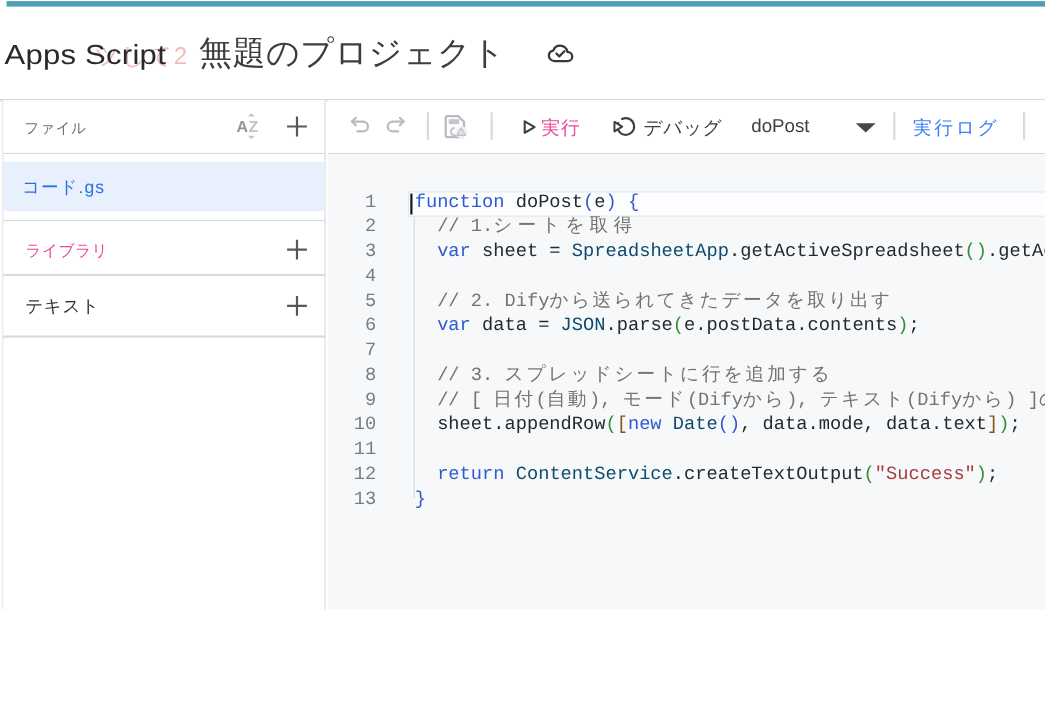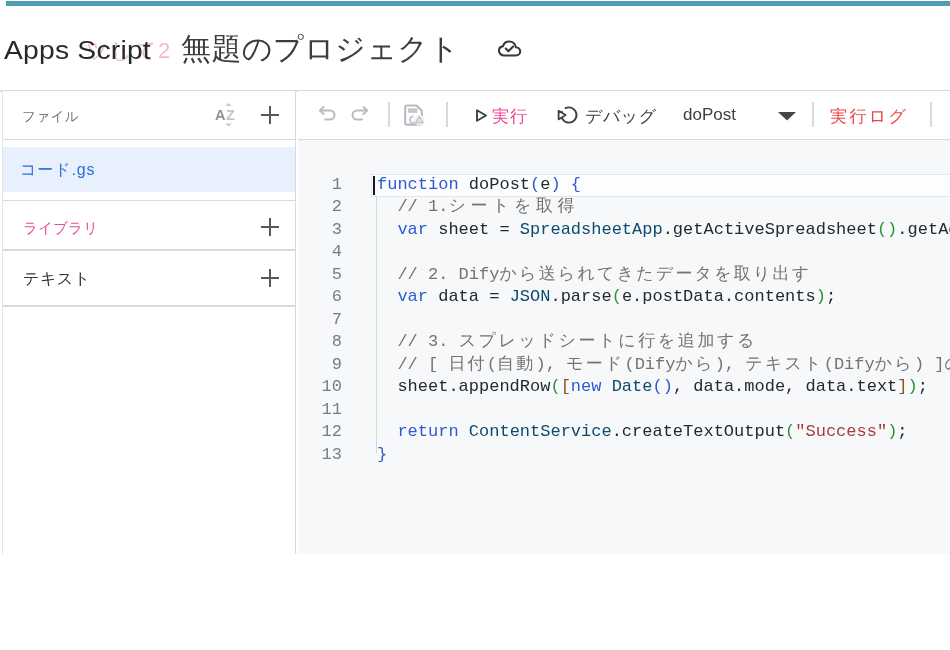--- a/index.html
+++ b/index.html
@@ -97,21 +97,21 @@
     <path d="M2.6 5.8 L9.6 10.1 L2.6 14.4 Z" fill="#fff" stroke="#3c4043" stroke-width="1.8" stroke-linejoin="round"></path>
   </svg>
   <div class="abs" style="left:585px;top:105px;font-size:17px;color:#3c4043;letter-spacing:0.5px;">デバッグ</div>
 
   <div class="abs" style="left:683px;top:105px;font-size:17px;color:#3c4043;">doPost</div>
   <svg class="abs" style="left:777px;top:111px" width="20" height="10" viewBox="0 0 20 10">
     <path d="M1 1 L10 9.5 L19 1 Z" fill="#44474b"></path>
   </svg>
 
   <div class="abs" style="left:812px;top:102px;width:1.5px;height:25px;background:#d8dbde;"></div>
-  <div class="abs" style="left:830px;top:105px;font-size:17px;color:#ef4444;letter-spacing:2.4px;">実行ログ</div>
+  <div class="abs" style="left:830px;top:105px;font-size:17px;color:#3b82f6;letter-spacing:2.4px;">実行ログ</div>
   <div class="abs" style="left:930px;top:102px;width:1.5px;height:25px;background:#d8dbde;"></div>
 
   <div class="abs" style="left:371px;top:173.5px;width:579px;height:23px;background:#fcfdfe;border:1px solid #e3e6e9;border-right:none;"></div>
 
   <div class="abs" style="left:375.5px;top:196.5px;width:1px;height:256px;background:#d5d9dc;"></div>
 
   <div class="abs" style="left:372.5px;top:176px;width:2px;height:19px;background:#15181b;"></div>
 
   <div class="abs mono" id="gutter" style="left:298px;top:173.75px;width:44px;text-align:right;font-size:17px;line-height:22.5px;color:#757d87;">1<br>2<br>3<br>4<br>5<br>6<br>7<br>8<br>9<br>10<br>11<br>12<br>13</div>
 

